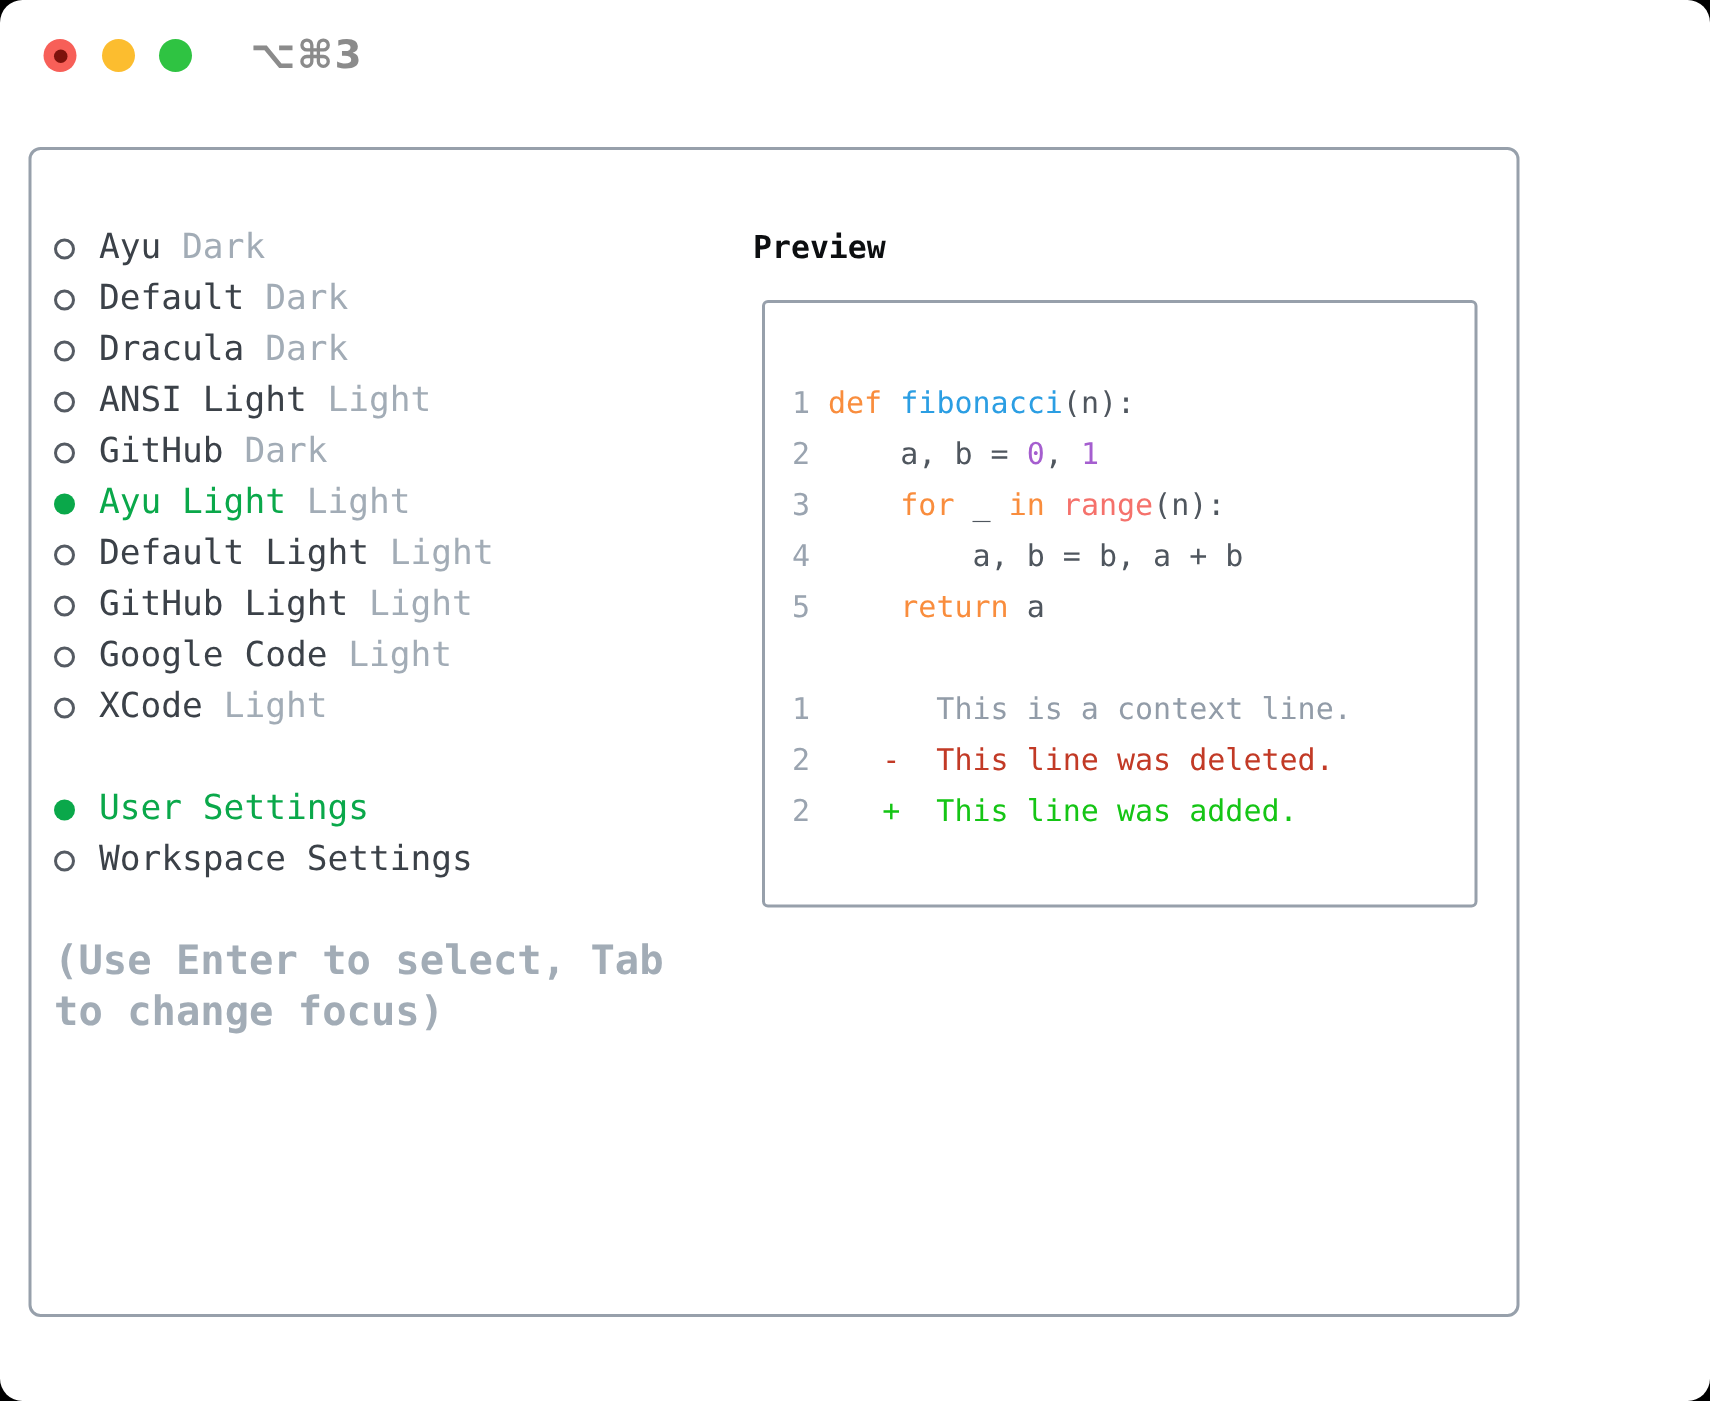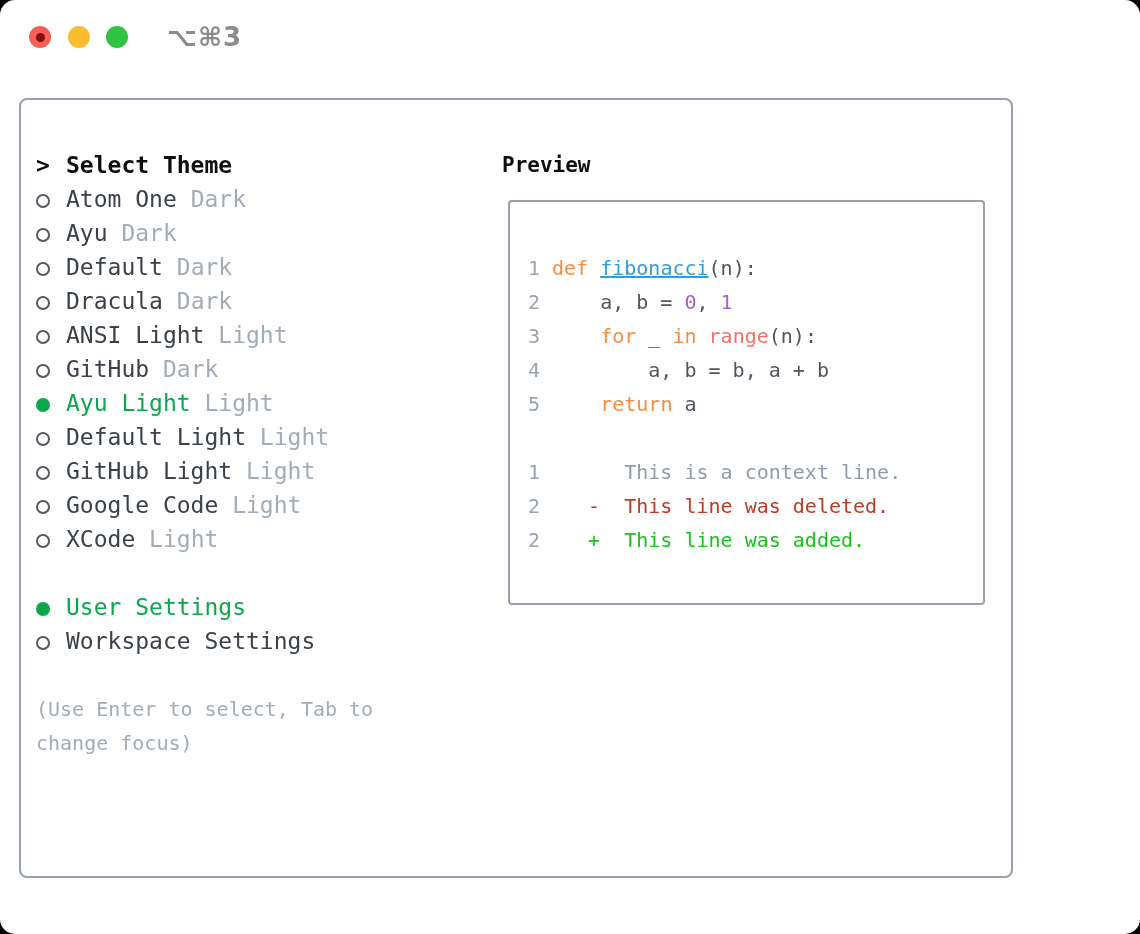--- a/index.html
+++ b/index.html
@@ -34,31 +34,31 @@
   .cursor{font-weight:bold;color:var(--heading);}
   .heading{font-weight:bold;color:var(--heading);}
   .heading2{color:var(--heading);}
   .circle{display:inline-block;width:14px;height:14px;border-radius:50%;
       box-sizing:border-box;vertical-align:-1px;}
   .circle.off{border:2px solid var(--circle-outline);}
   .circle.on{background:var(--accent-green);}
   .variant{color:var(--muted);}
   .item .name{color:var(--text);}
   .item.sel .name{color:var(--accent-green);}
-  .help{width:410px;color:var(--muted);font-size:20px;line-height:34px;}
+  .help{width:410px;color:var(--muted);font-size:27px;line-height:34px;font-weight:bold;}
 
   
   .preview-label{position:absolute;left:481px;top:48px;font-size:21px;line-height:34px;}
   .preview-box{position:absolute;left:487px;top:100px;width:477px;height:405px;
       border:2px solid var(--border);border-radius:4px;box-sizing:border-box;
       padding:49px 0 0 18px;overflow:hidden;}
   .pline{height:34px;line-height:34px;font-size:20px;white-space:pre;color:var(--code-plain);}
   .ln{display:inline-block;width:24px;color:var(--line-number);}
   .tok-kw{color:var(--keyword);}
-  .tok-fn{color:var(--function);text-decoration:underline;}
+  .tok-fn{color:var(--function);}
   .tok-num{color:var(--number);}
   .tok-bi{color:var(--builtin);}
   .diff-context{color:var(--context);}
   .diff-deleted{color:var(--diff-deleted);}
   .diff-added{color:var(--diff-added);}
 </style>
 </head>
 <body>
 
 <div class="window">
@@ -68,24 +68,22 @@
       <span class="tl-dot"></span>
     </span>
     <span class="tl yellow"></span>
     <span class="tl green"></span>
     <span class="win-title">⌥⌘3</span>
   </div>
 
   <div class="panel">
 
     <div class="left-col">
-      <div class="row"><span class="marker cursor">&gt;</span><span class="heading">Select Theme</span></div>
 
       <div id="theme-items">
-          <div class="row item"><span class="marker"><span class="circle off"></span></span><span class="name">Atom One</span><span class="variant"> Dark</span></div>
           <div class="row item"><span class="marker"><span class="circle off"></span></span><span class="name">Ayu</span><span class="variant"> Dark</span></div>
           <div class="row item"><span class="marker"><span class="circle off"></span></span><span class="name">Default</span><span class="variant"> Dark</span></div>
           <div class="row item"><span class="marker"><span class="circle off"></span></span><span class="name">Dracula</span><span class="variant"> Dark</span></div>
           <div class="row item"><span class="marker"><span class="circle off"></span></span><span class="name">ANSI Light</span><span class="variant"> Light</span></div>
           <div class="row item"><span class="marker"><span class="circle off"></span></span><span class="name">GitHub</span><span class="variant"> Dark</span></div>
           <div class="row item sel"><span class="marker"><span class="circle on"></span></span><span class="name">Ayu Light</span><span class="variant"> Light</span></div>
           <div class="row item"><span class="marker"><span class="circle off"></span></span><span class="name">Default Light</span><span class="variant"> Light</span></div>
           <div class="row item"><span class="marker"><span class="circle off"></span></span><span class="name">GitHub Light</span><span class="variant"> Light</span></div>
           <div class="row item"><span class="marker"><span class="circle off"></span></span><span class="name">Google Code</span><span class="variant"> Light</span></div>
           <div class="row item"><span class="marker"><span class="circle off"></span></span><span class="name">XCode</span><span class="variant"> Light</span></div>

